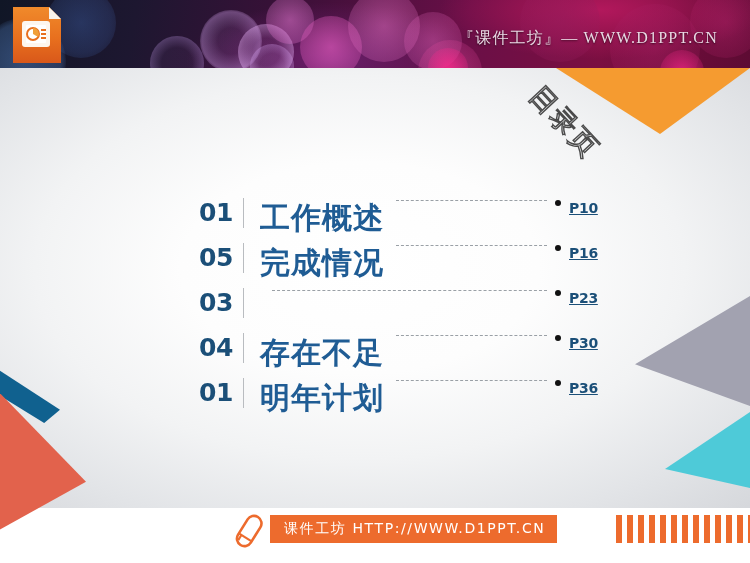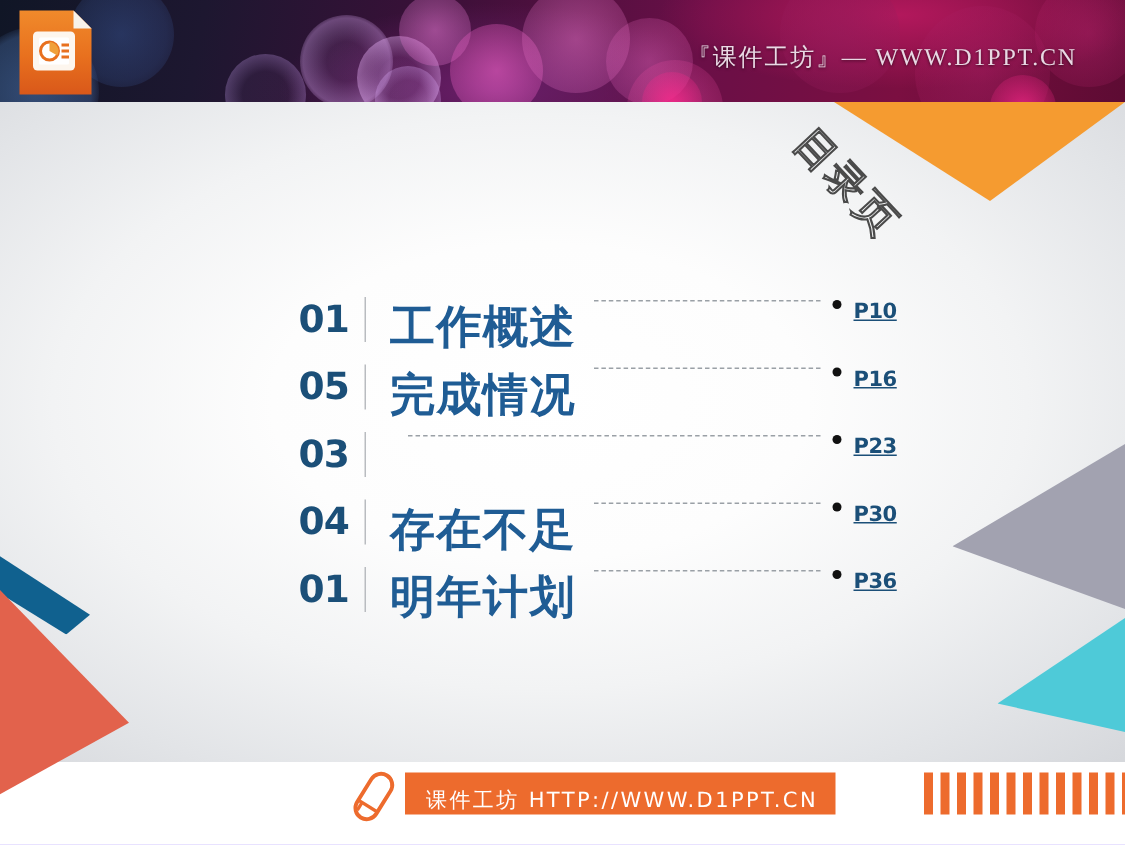--- a/index.html
+++ b/index.html
@@ -225,21 +225,21 @@
     height: 44px;
     z-index: 8;
   }
   .footer-band {
     position: absolute;
     left: 270px;
     top: 515px;
     height: 28px;
     background: #ED6B2D;
     display: flex;
-    align-items: flex-end;
+    align-items: center;
     padding: 0 12px 0 14px;
     z-index: 8;
   }
   .footer-text {
     color: #ffffff;
     font-family: "DejaVu Sans", "Liberation Sans", sans-serif;
     font-size: 14px;
     letter-spacing: 1.6px;
     white-space: nowrap;
   }

